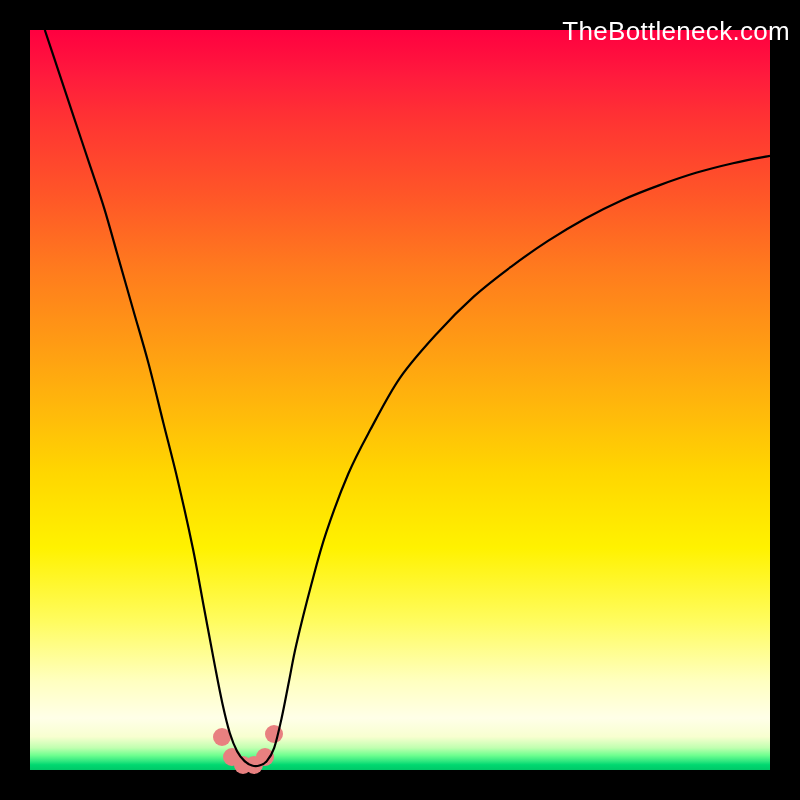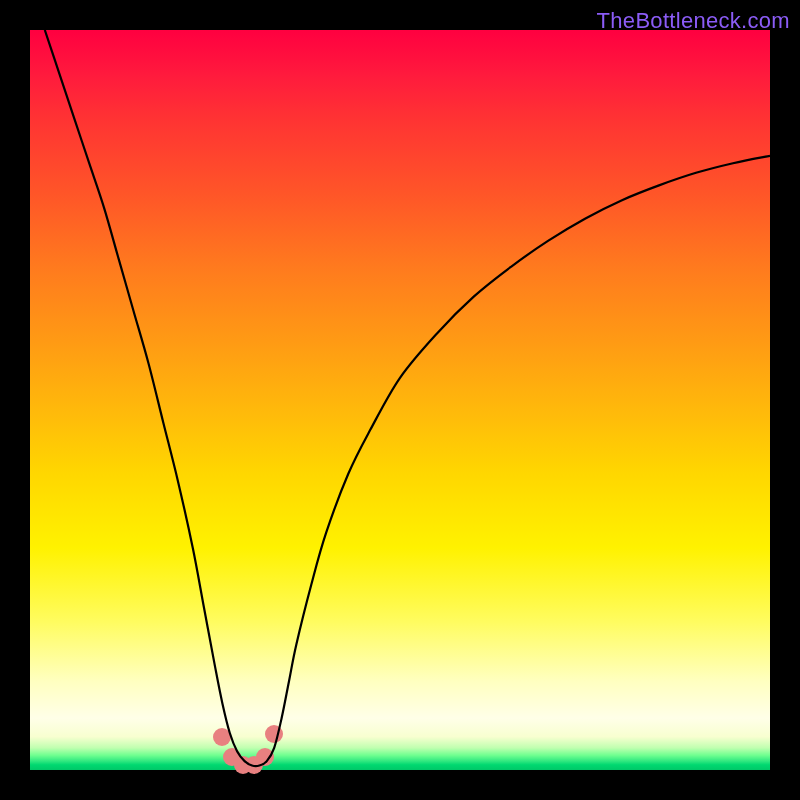--- a/index.html
+++ b/index.html
@@ -6,24 +6,24 @@
   body {
     width: 800px;
     height: 800px;
     background: #000;
     position: relative;
     overflow: hidden;
     font-family: Arial, Helvetica, sans-serif;
   }
   .watermark {
     position: absolute;
-    top: 8px;
+    top: 16px;
     right: 10px;
-    color: #8b5cf6;
-    font-size: 22px;
+    color: #ffffff;
+    font-size: 26px;
     font-weight: 400;
     z-index: 10;
     letter-spacing: 0.3px;
   }
   .plot-area {
     position: absolute;
     top: 30px;
     left: 30px;
     width: 740px;
     height: 740px;

